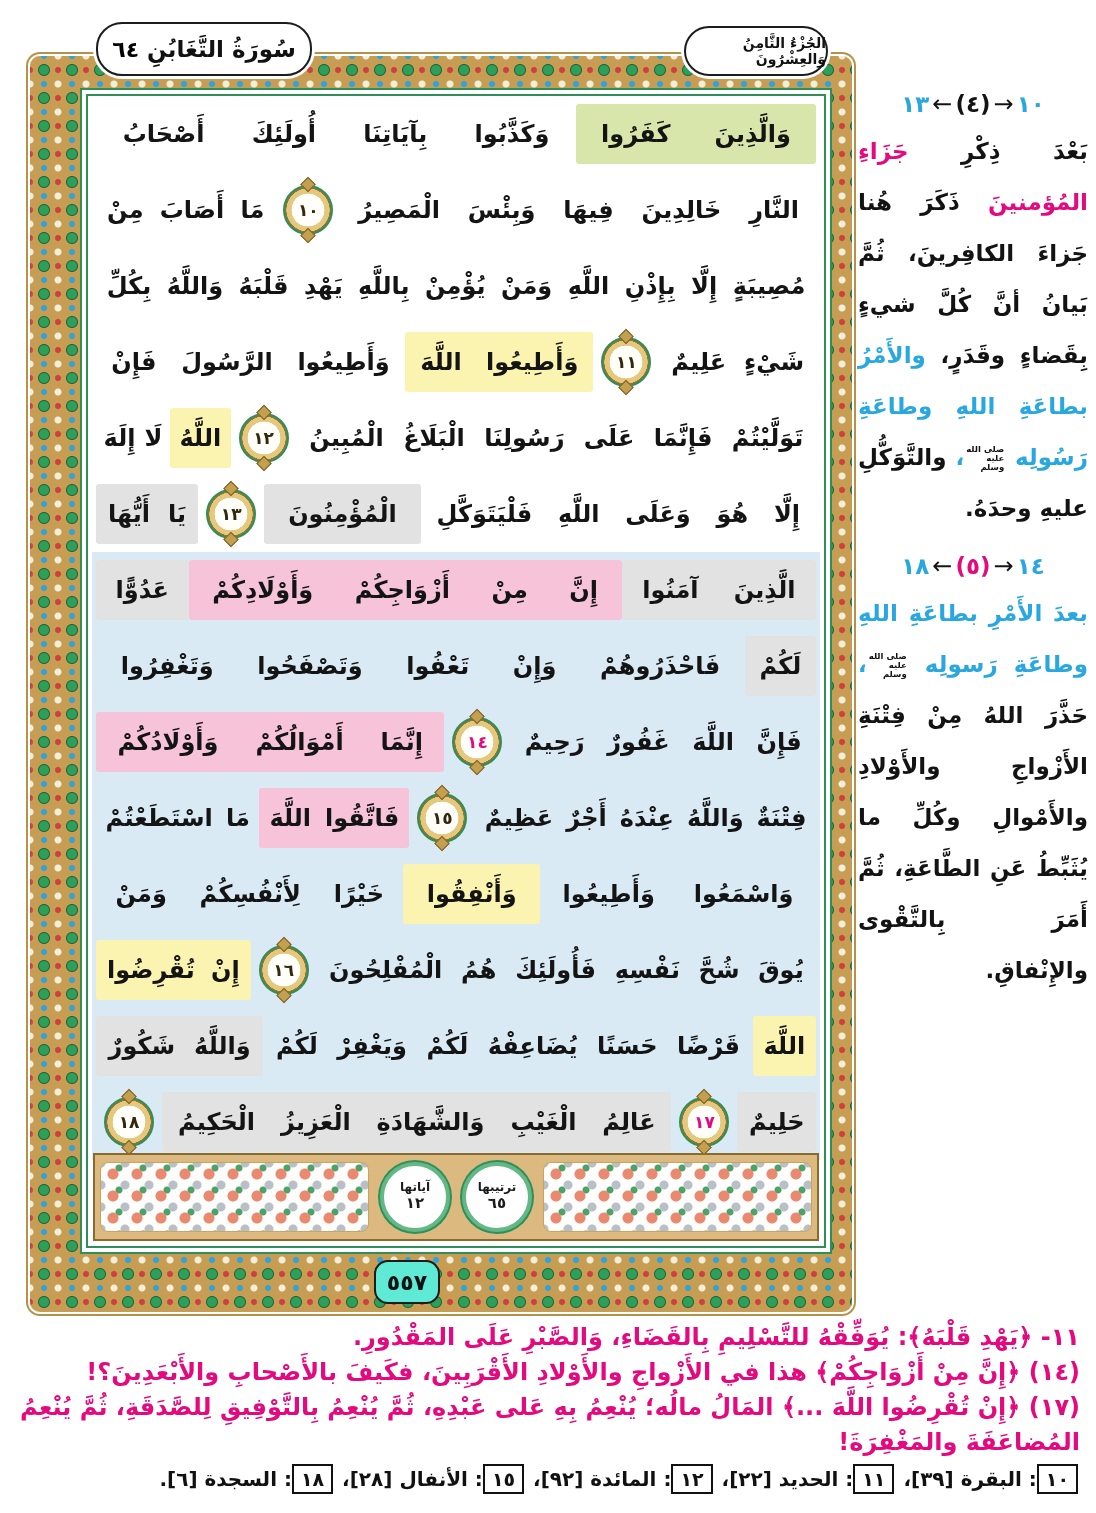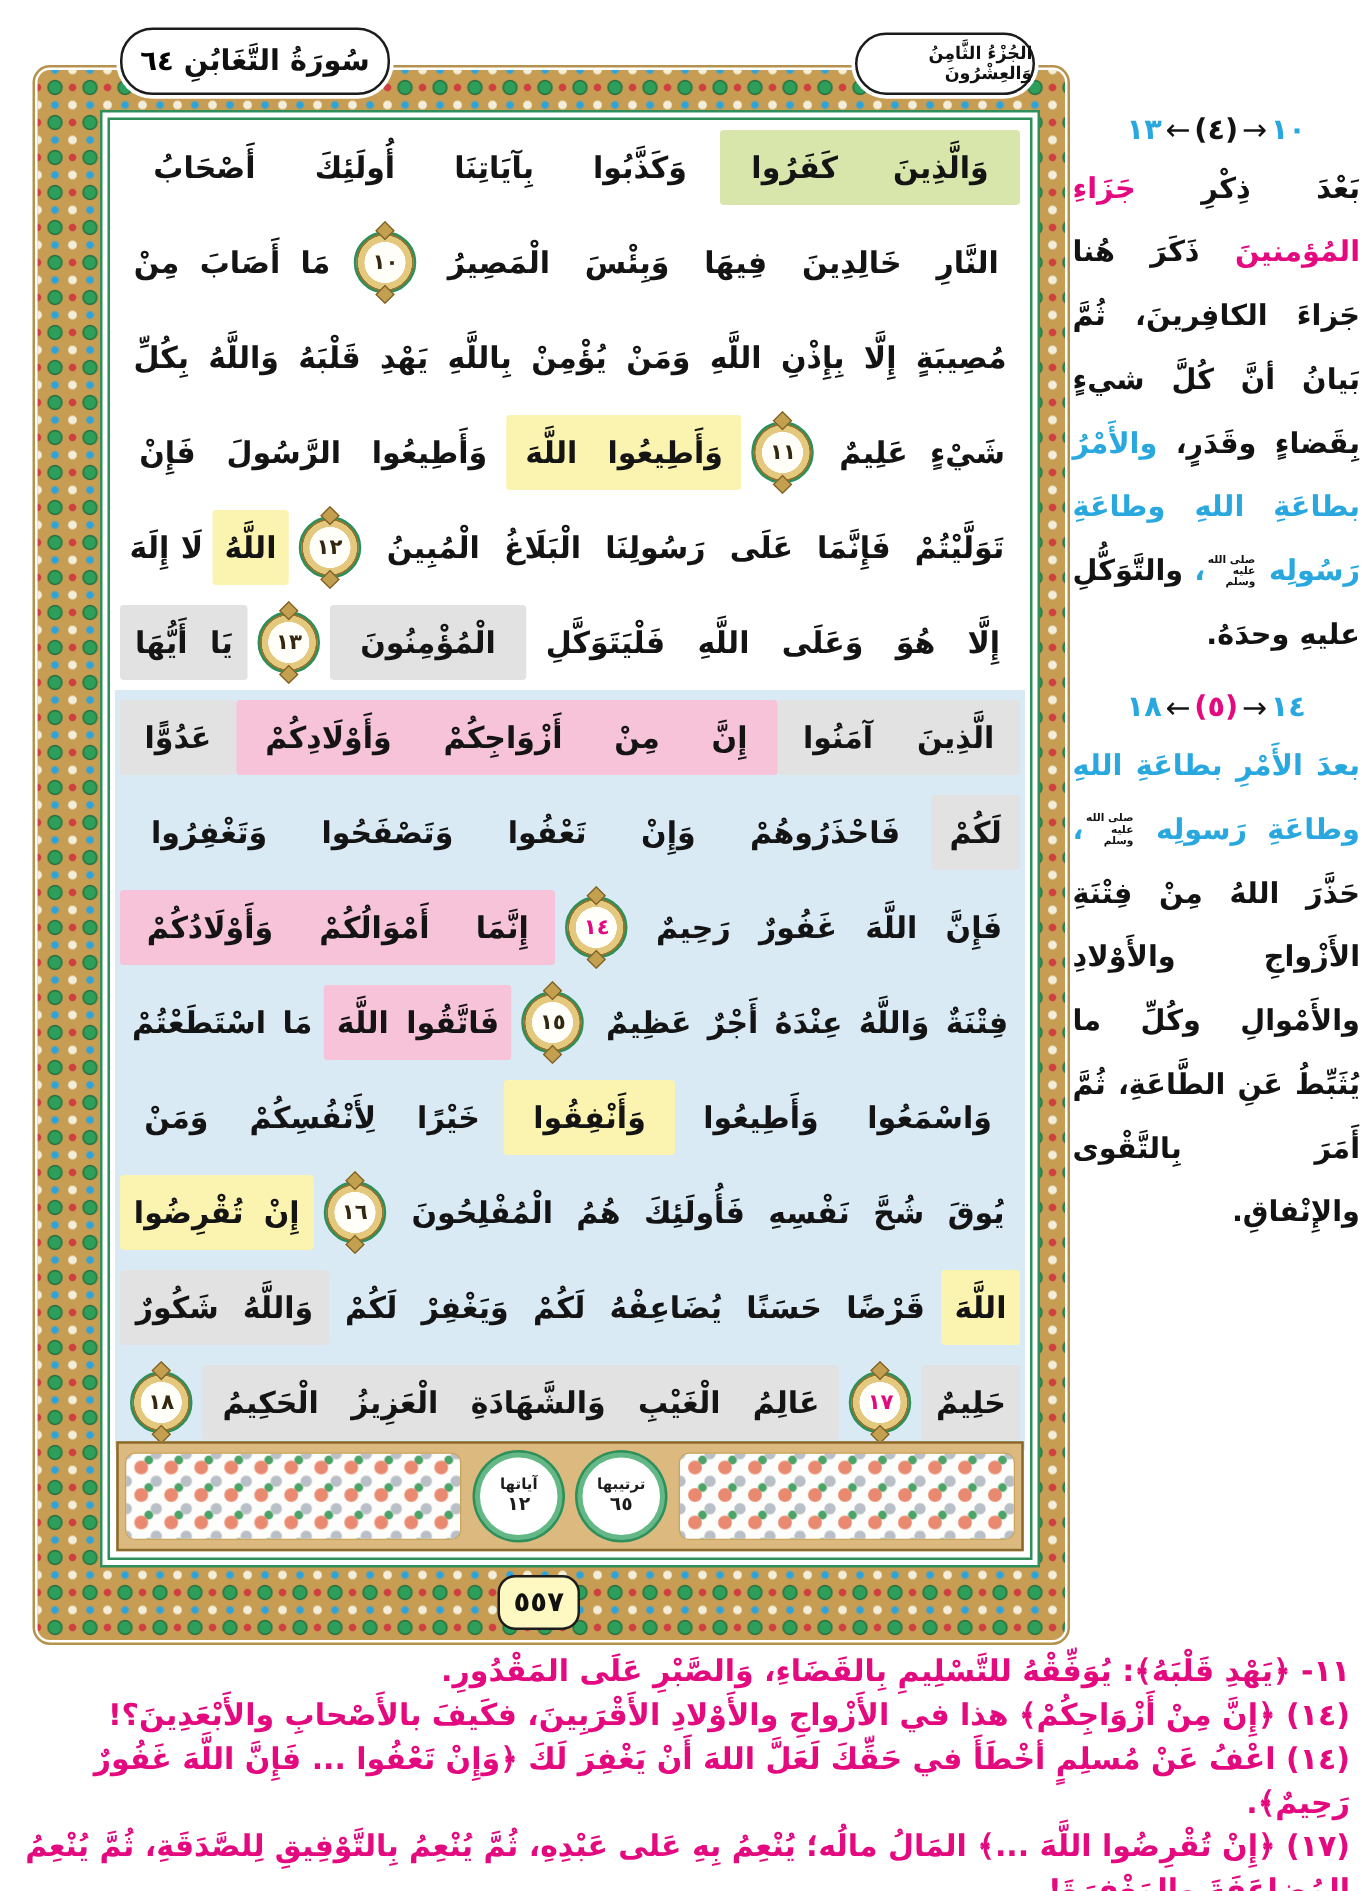--- a/index.html
+++ b/index.html
@@ -58,21 +58,21 @@
            display:flex;align-items:center;justify-content:center;box-shadow:inset 0 0 0 3px #d9efe2;}
   .btitle{font-size:34px;font-weight:bold;color:#0e0e0e;}
 
   
   .cartouche{position:absolute;background:#fff;border:2.5px solid #1c1c1c;border-radius:26px;
              display:flex;align-items:center;justify-content:center;gap:8px;font-weight:bold;
              color:#111;box-shadow:0 0 0 3px #fff;z-index:5;}
   .cart-surah{left:96px;top:22px;width:212px;height:50px;font-size:23px;}
   .cart-surah .snum{color:#000000;font-size:22px;}
   .cart-juz{left:684px;top:26px;width:140px;height:46px;font-size:14px;}
-  .pagenum{position:absolute;left:398px;top:1260px;width:62px;height:40px;background:#fef9c3;
+  .pagenum{position:absolute;left:374px;top:1260px;width:62px;height:40px;background:#5eead4;
            border:2.5px solid #1c1c1c;border-radius:14px;display:flex;align-items:center;
            justify-content:center;font-size:22px;font-weight:bold;color:#111;z-index:5;}
 
   
   .sidebar{position:absolute;left:858px;top:86px;width:230px;direction:rtl;}
   .range-head{direction:ltr;display:flex;align-items:center;justify-content:center;gap:3px;
               font-size:23px;font-weight:bold;margin:4px 0 8px;}
   .range-head .num{color:#29a8e0;}
   .range-head .grp{color:#131313;}
   .range-head .grp.magenta{color:#e5097f;}
@@ -383,17 +383,16 @@
       <div class="commentary"><span class="cyan">بعدَ الأَمْرِ بطاعَةِ اللهِ وطاعَةِ رَسولِه</span> <span class="saw">
           <span>صلى الله</span>
           <span>عليه</span>
           <span>وسلم</span>
         </span><span class="cyan">،</span><span class="black"> حَذَّرَ اللهُ مِنْ فِتْنَةِ الأَزْواجِ والأَوْلادِ والأَمْوالِ وكُلِّ ما يُثَبِّطُ عَنِ الطَّاعَةِ، ثُمَّ أَمَرَ بِالتَّقْوى والإِنْفاقِ.</span></div>
     </div>
 
   <div class="footnotes" id="footnotes">
       <div class="fnote">١١- ﴿يَهْدِ قَلْبَهُ﴾: يُوَفِّقْهُ للتَّسْلِيمِ بِالقَضَاءِ، وَالصَّبْرِ عَلَى المَقْدُورِ.</div>
       <div class="fnote">(١٤) ﴿إِنَّ مِنْ أَزْوَاجِكُمْ﴾ هذا في الأَزْواجِ والأَوْلادِ الأَقْرَبِينَ، فكَيفَ بالأَصْحابِ والأَبْعَدِينَ؟!</div>
-      <div class="fnote">(١٤) اعْفُ عَنْ مُسلِمٍ أخْطَأَ في حَقِّكَ لَعَلَّ اللهَ أَنْ يَغْفِرَ لَكَ ﴿وَإِنْ تَعْفُوا ... فَإِنَّ اللَّهَ غَفُورٌ رَحِيمٌ﴾.</div>
       <div class="fnote">(١٧) ﴿إِنْ تُقْرِضُوا اللَّهَ ...﴾ المَالُ مالُه؛ يُنْعِمُ بِهِ عَلى عَبْدِهِ، ثُمَّ يُنْعِمُ بِالتَّوْفِيقِ لِلصَّدَقَةِ، ثُمَّ يُنْعِمُ المُضاعَفَةَ والمَغْفِرَةَ!</div>
       <div class="refs"><span class="refbox">١٠</span>: البقرة [٣٩]، <span class="refbox">١١</span>: الحديد [٢٢]، <span class="refbox">١٢</span>: المائدة [٩٢]، <span class="refbox">١٥</span>: الأنفال [٢٨]، <span class="refbox">١٨</span>: السجدة [٦].</div>
     </div>
 </div>
 
 </body></html>

